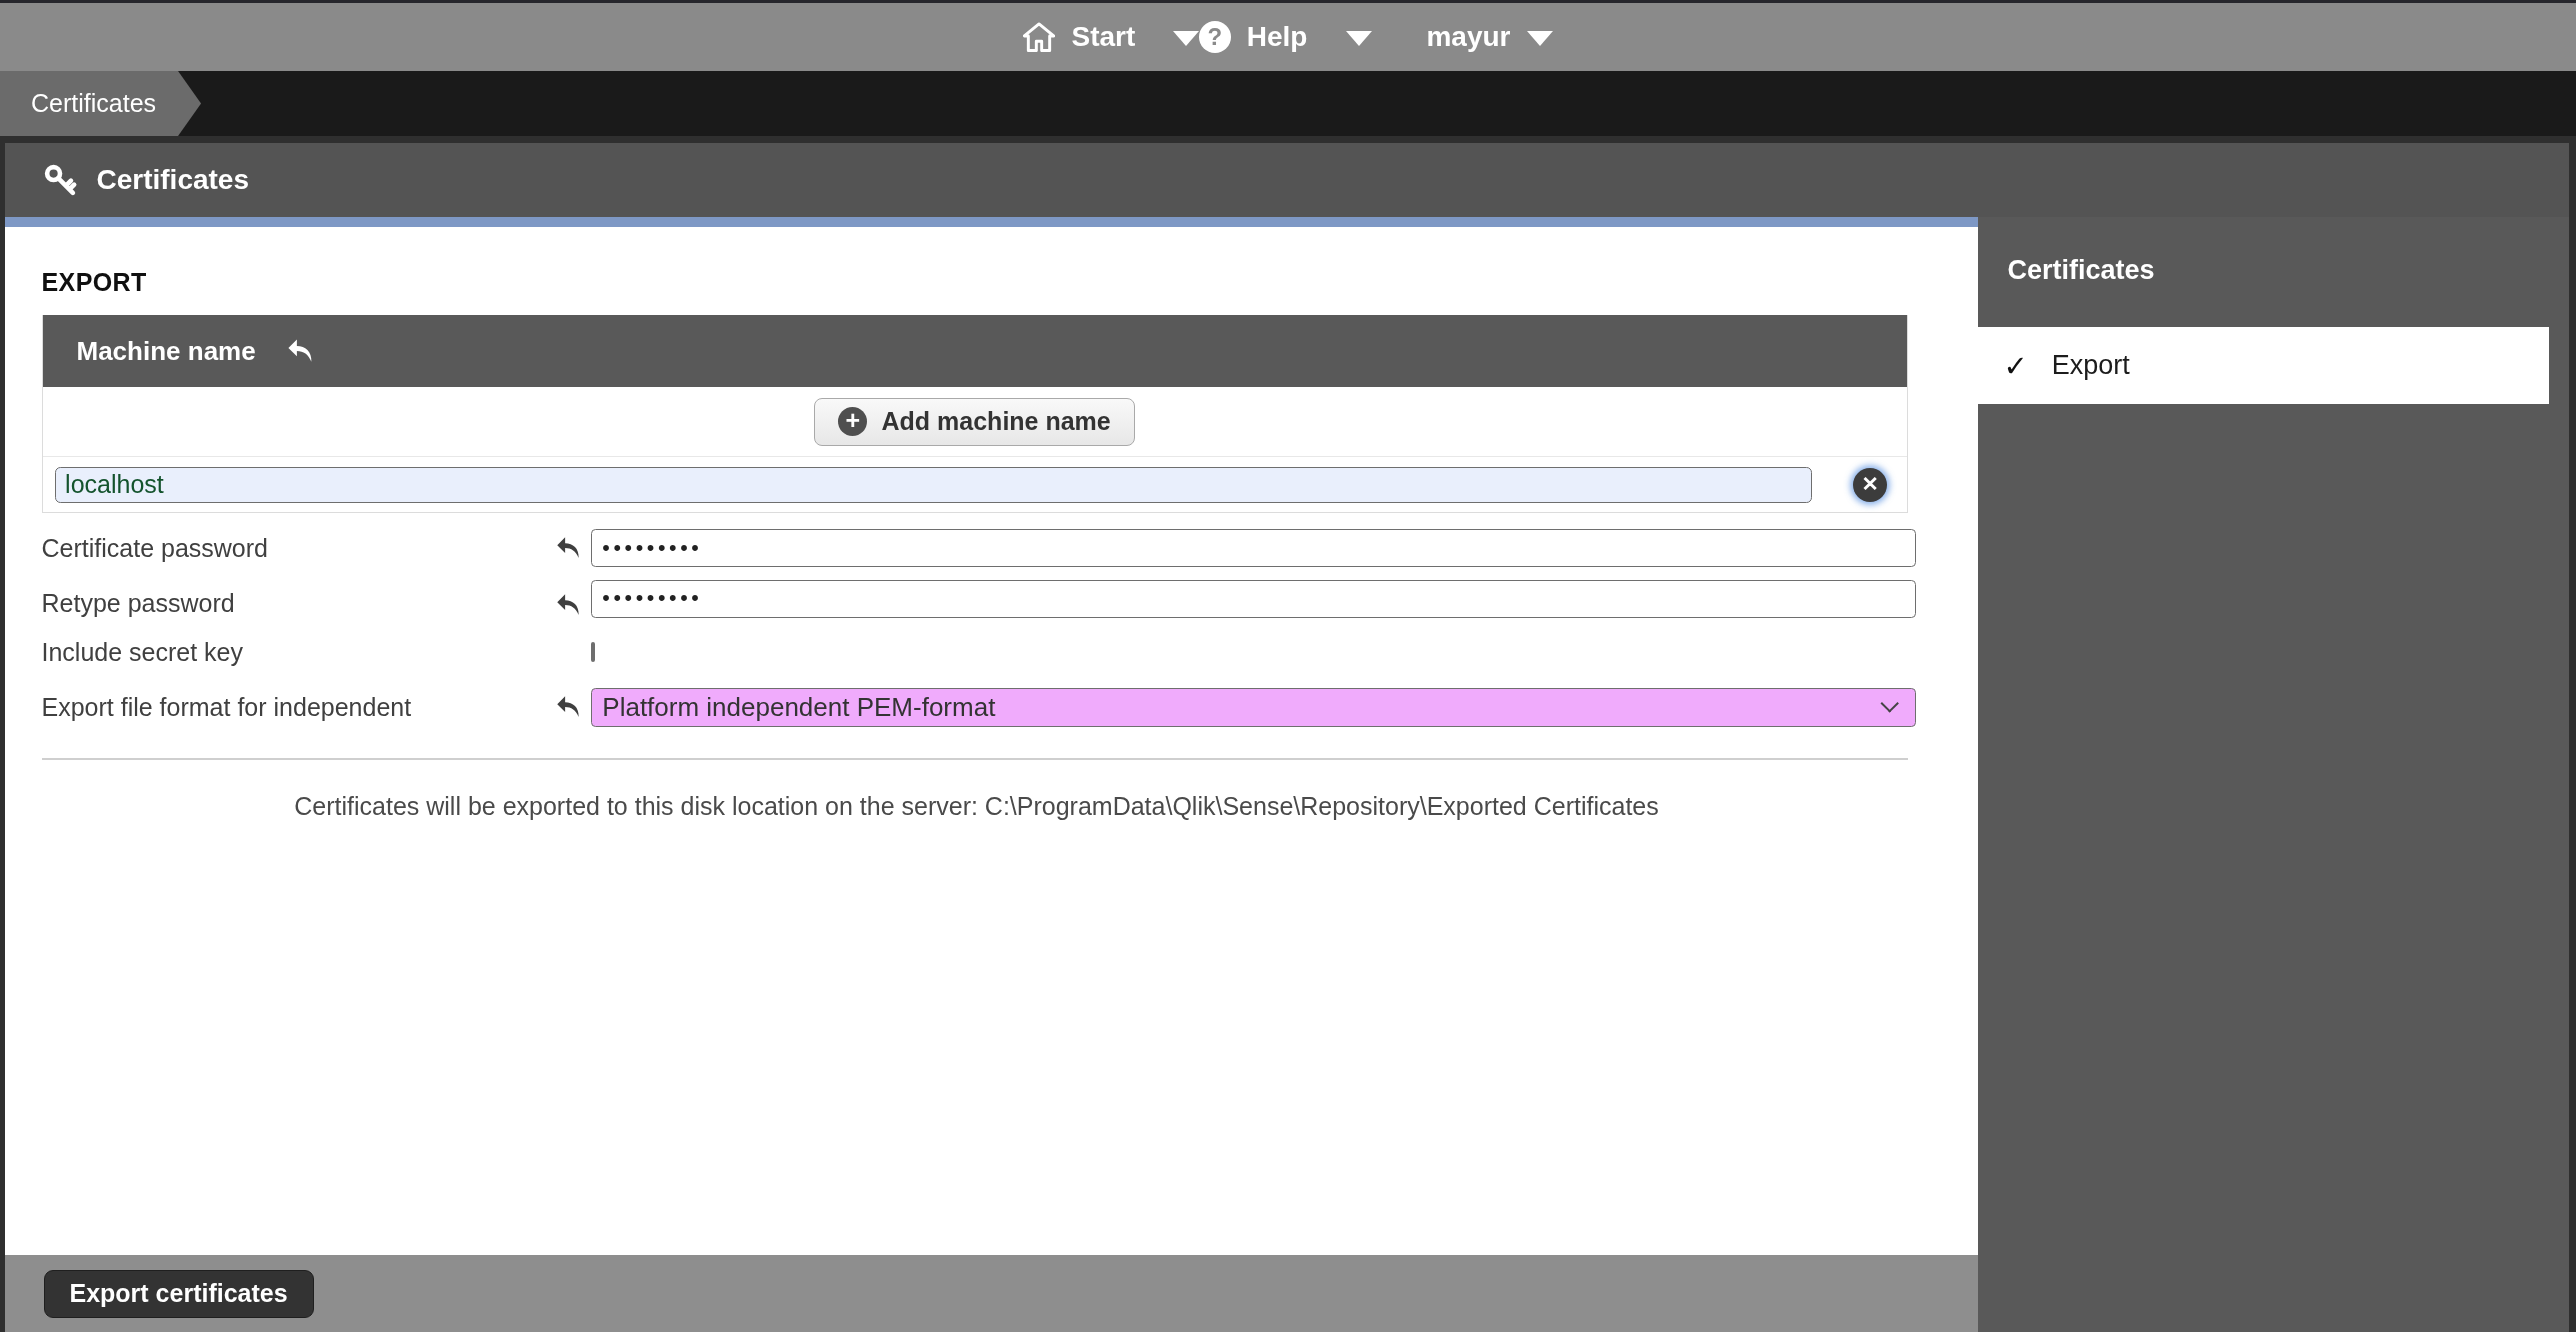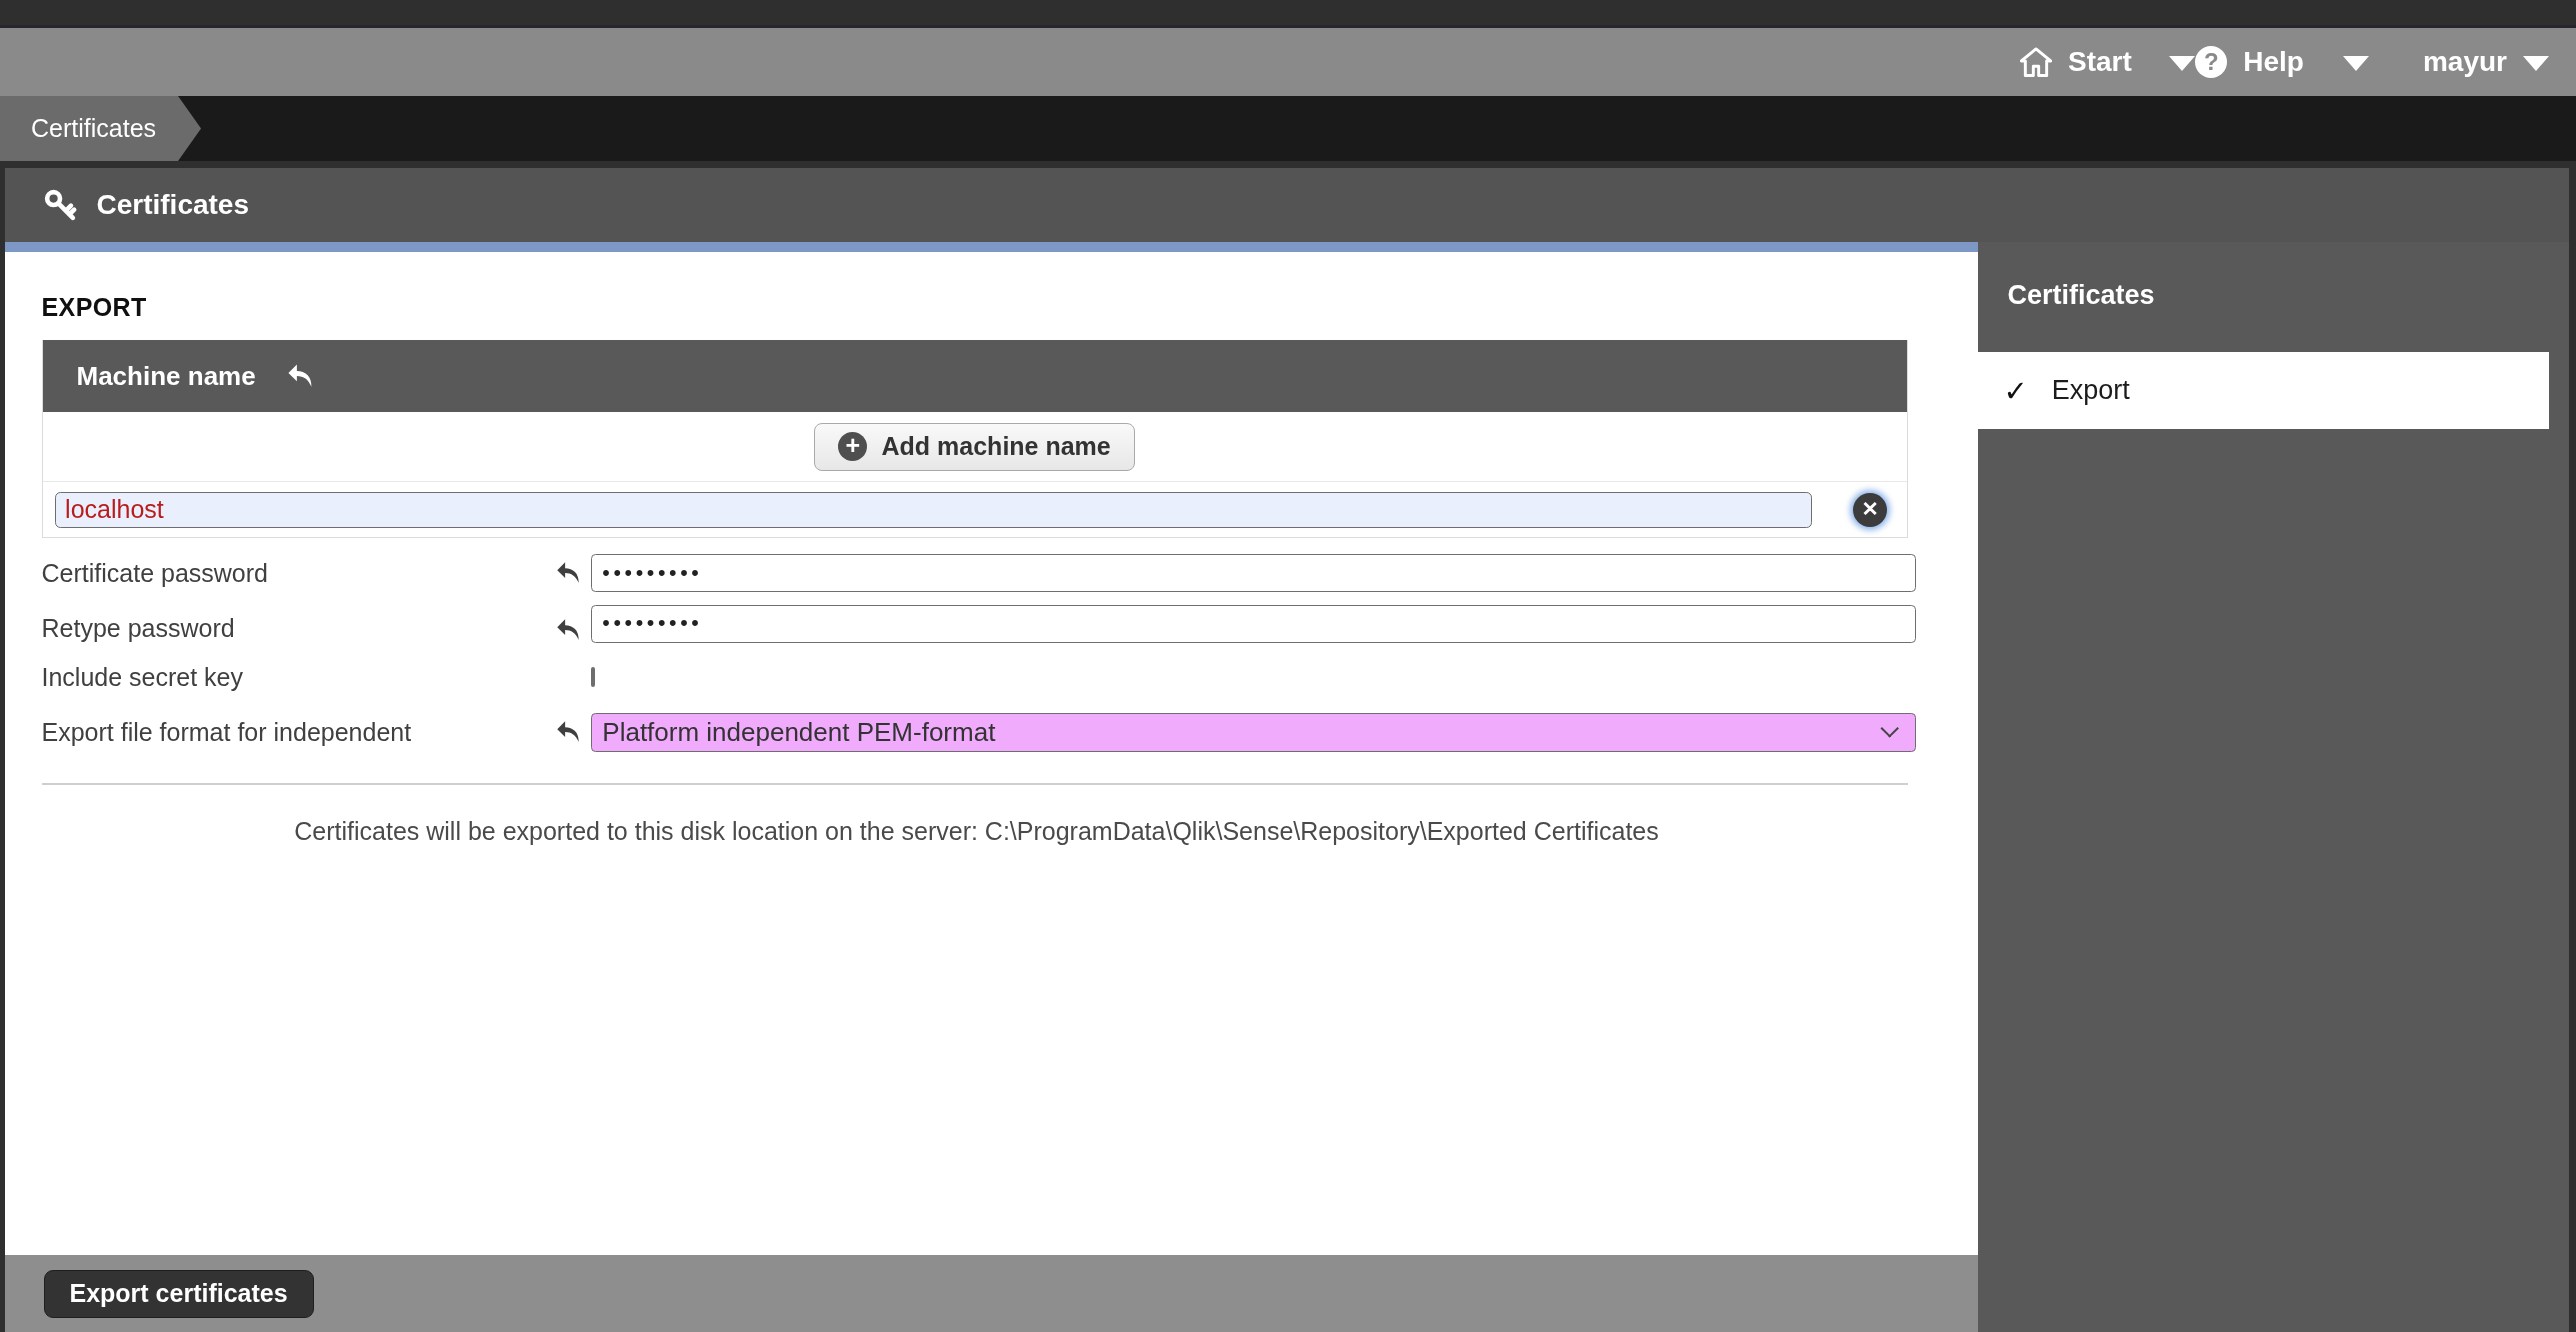--- a/index.html
+++ b/index.html
@@ -8,22 +8,22 @@
     width:2576px; height:1332px;
     font-family:"Liberation Sans","DejaVu Sans",sans-serif;
     display:flex; flex-direction:column; overflow:hidden;
     background:#2f2f2f;
   }
 
   
   .topbar {
     height:71px; flex:0 0 71px; background:#8a8a8a;
     border-top:3.6px solid #26262c;
-    display:flex; align-items:center; justify-content:flex-end;
-    padding:0 27px; color:#fff;margin-top:25px;
+    display:flex; align-items:center; justify-content:center;
+    padding:0 27px; color:#fff;
   }
   .tb-group { display:flex; align-items:center; gap:16px; cursor:pointer; }
   .tb-label { font-weight:bold; font-size:28px; color:#fff; }
   .caret-down { width:0; height:0; border-left:13.4px solid transparent;
     border-right:13.4px solid transparent; border-top:15.2px solid #fff; margin-top:3.6px; }
   .topbar-right { display:flex; align-items:center; gap:54px; }
   .help-circle { width:32px; height:32px; border-radius:50%; background:#fff;
     color:#8a8a8a; font-weight:bold; font-size:24px;
     display:flex; align-items:center; justify-content:center; }
   .home-svg { display:block; }
@@ -60,21 +60,21 @@
   .mt-row + .mt-row { border-top:1.8px solid #e8e8e8; }
   .mt-row.add { height:69px; display:flex; align-items:center; justify-content:center; }
   .add-btn { display:inline-flex; align-items:center; gap:14.3px; height:48px; padding:0 23px;
     border:1.8px solid #a9a9a9; border-radius:8px;
     background:linear-gradient(#f9f9f9,#e7e7e7);
     font-family:inherit; font-size:25px; font-weight:bold; color:#333; cursor:pointer; }
   .plus-circle { width:29px; height:29px; border-radius:50%; background:#4f4f4f; color:#fff;
     display:flex; align-items:center; justify-content:center; font-size:25px; font-weight:bold; line-height:1; padding-bottom:2.7px; }
   .mt-row.machine { height:56px; display:flex; align-items:center; padding-left:12.6px; }
   .machine-input { width:1757px; height:36px; border:1.8px solid #6e6e6e; border-radius:5.4px;
-    background:#e9effc; font-family:inherit; font-size:25px; padding:0 9px; color:#b91c1c; outline:none; }
+    background:#e9effc; font-family:inherit; font-size:25px; padding:0 9px; color:#14532d; outline:none; }
   .remove-btn { margin-left:41px; width:34px; height:34px; border-radius:50%; background:#3c3c3c;
     color:#fff; border:none; display:flex; align-items:center; justify-content:center;
     font-size:20.6px; font-weight:bold; cursor:pointer;
     box-shadow:0 0 6.3px 2.7px rgba(96,150,225,.75); line-height:1; }
 
   
   .form-row { display:flex; align-items:center; }
   .form-row .lbl { width:513px; flex:0 0 513px; font-size:25px; color:#404040; }
   .icon-slot { width:36px; flex:0 0 36px; display:flex; align-items:center; }
   .field { width:1325px; flex:0 0 1325px; }

